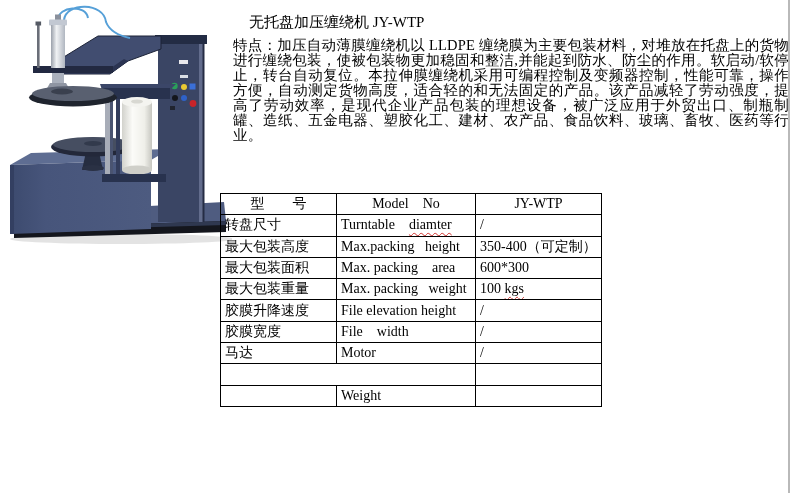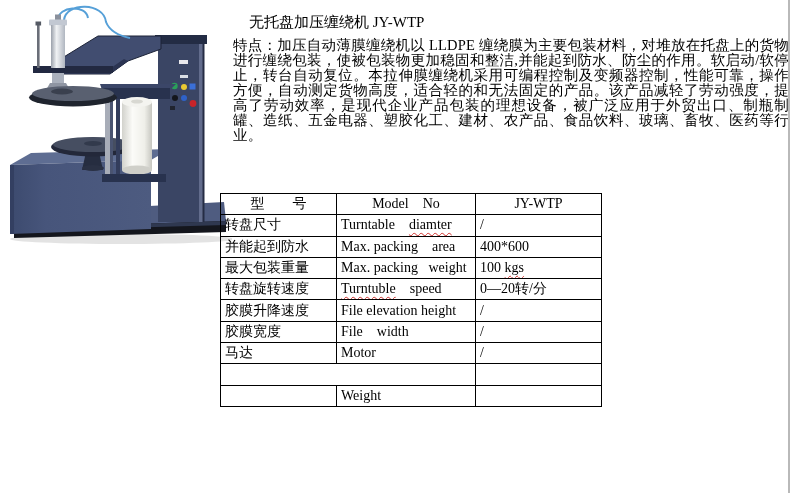--- a/index.html
+++ b/index.html
@@ -166,35 +166,35 @@
           <td>型　　号</td>
           <td>Model    No</td>
           <td>JY-WTP</td>
         </tr>
         <tr>
           <td>转盘尺寸</td>
           <td>Turntable    <span class="misspell">diamter</span></td>
           <td>/</td>
         </tr>
         <tr>
-          <td>并能起到防水</td>
+          <td>最大包装高度</td>
+          <td>Max.packing   height</td>
+          <td>350-400（可定制）</td>
+        </tr>
+        <tr>
+          <td>最大包装面积</td>
           <td>Max. packing    area</td>
-          <td>400*600</td>
+          <td>600*300</td>
         </tr>
         <tr>
           <td>最大包装重量</td>
           <td>Max. packing   weight</td>
           <td>100 <span class="misspell">kgs</span></td>
         </tr>
         <tr>
-          <td>转盘旋转速度</td>
-          <td><span class="misspell">Turntuble</span>    speed</td>
-          <td>0—20转/分</td>
-        </tr>
-        <tr>
           <td>胶膜升降速度</td>
           <td>File elevation height</td>
           <td>/</td>
         </tr>
         <tr>
           <td>胶膜宽度</td>
           <td>File    width</td>
           <td>/</td>
         </tr>
         <tr>

